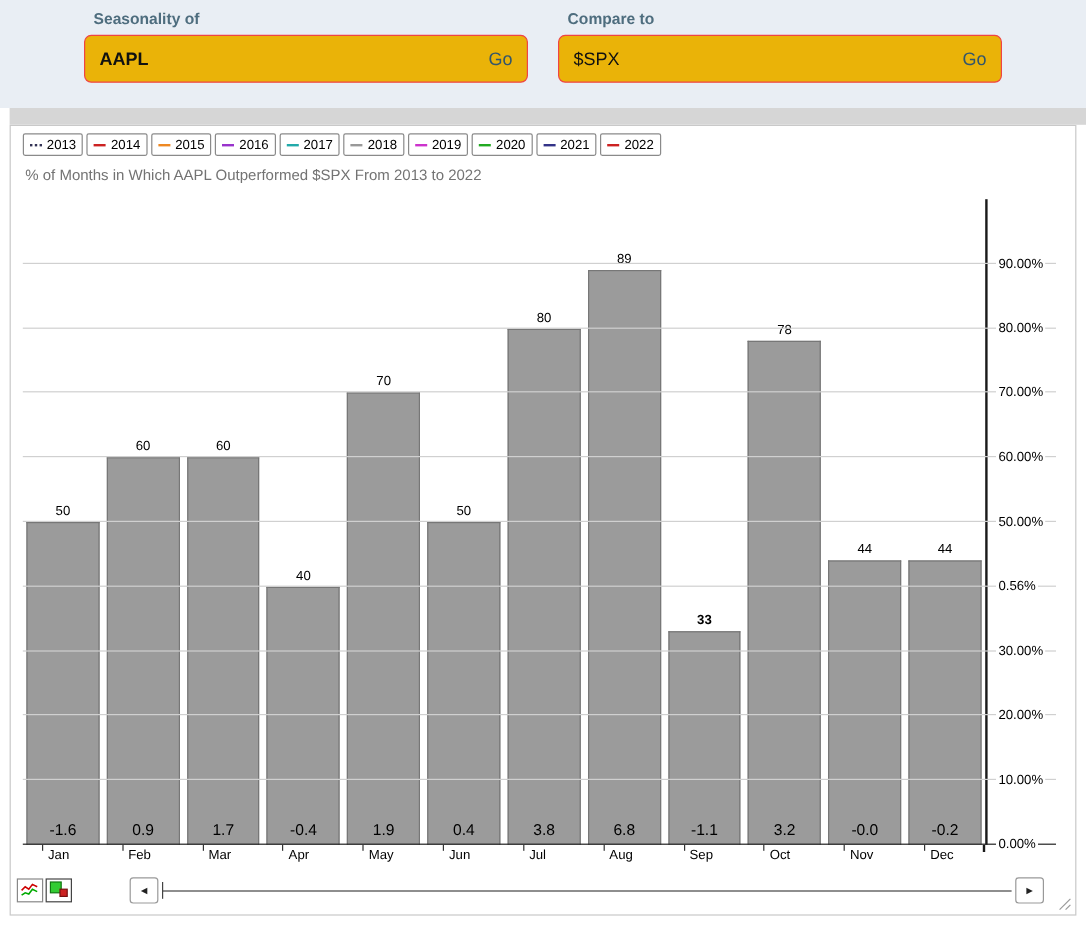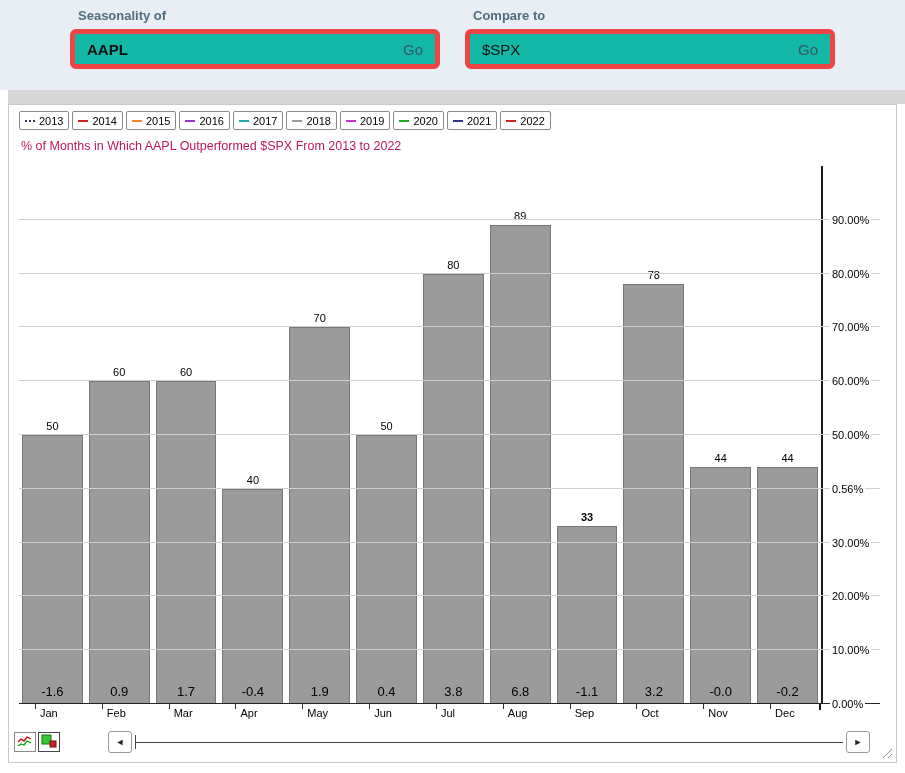--- a/index.html
+++ b/index.html
@@ -20,22 +20,22 @@
   }
   .sym-group { width: 370px; }
   .sym-label {
     font-size: 13px;
     font-weight: bold;
     color: #4e6d7e;
     margin: 2px 0 6px 8px;
   }
   .sym-box {
     height: 40px;
-    background: #14b8a6;
-    border: 5px solid #ef4444;
+    background: #eab308;
+    border: 1px solid #ef4444;
     border-radius: 6px;
     display: flex;
     align-items: center;
     padding: 0 12px;
   }
   .sym-input {
     flex: 1;
     border: none;
     outline: none;
     font-family: inherit;
@@ -74,21 +74,21 @@
     border-radius: 2px;
     padding: 2px 5px;
     font-family: inherit;
     font-size: 11px;
     color: #000;
     cursor: pointer;
     height: 19px;
   }
   .legend-dash { width: 10px; height: 0; border-top: 2px solid #000; display: inline-block; }
   
-  .chart-title { font-size: 12.5px; color: #be185d; margin: 9px 0 0 12px; height: 15px; }
+  .chart-title { font-size: 12.5px; color: #737373; margin: 9px 0 0 12px; height: 15px; }
   
   .plot { position: relative; height: 538px; margin-top: 12px; }
   .gridline { position: absolute; left: 10px; width: 861px; height: 1px; background: #d0d0d0; }
   .y-label {
     position: absolute;
     left: 821px;
     font-size: 11px;
     background: #fff;
     padding: 1px 2px;
     color: #000;

